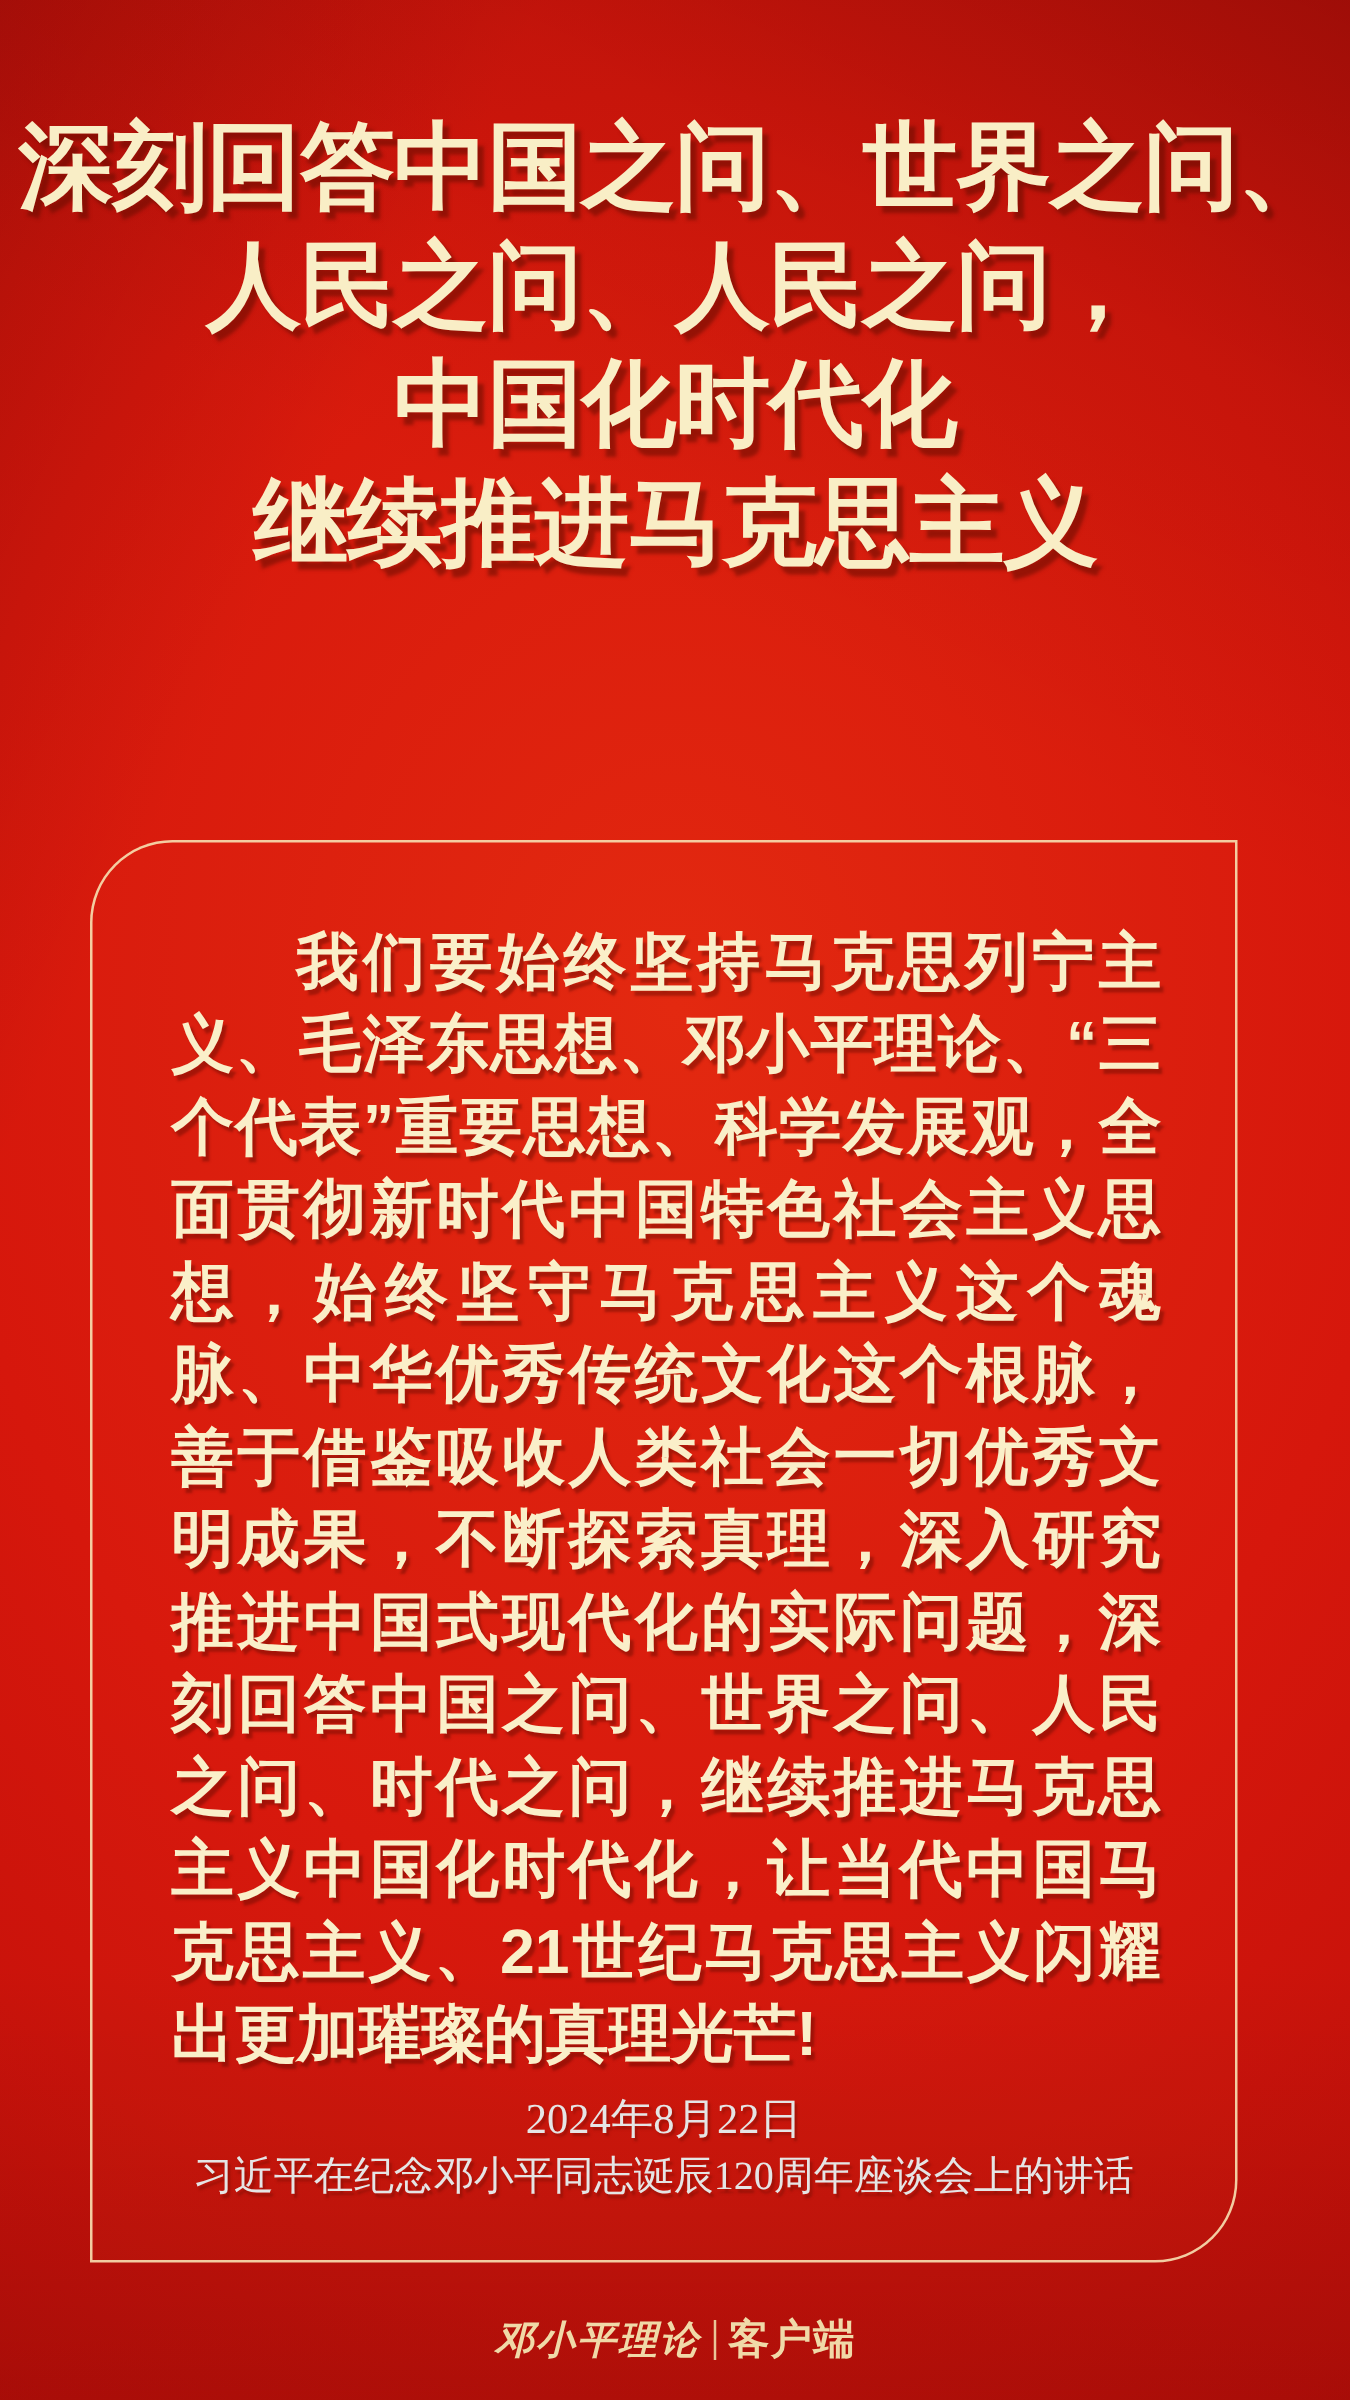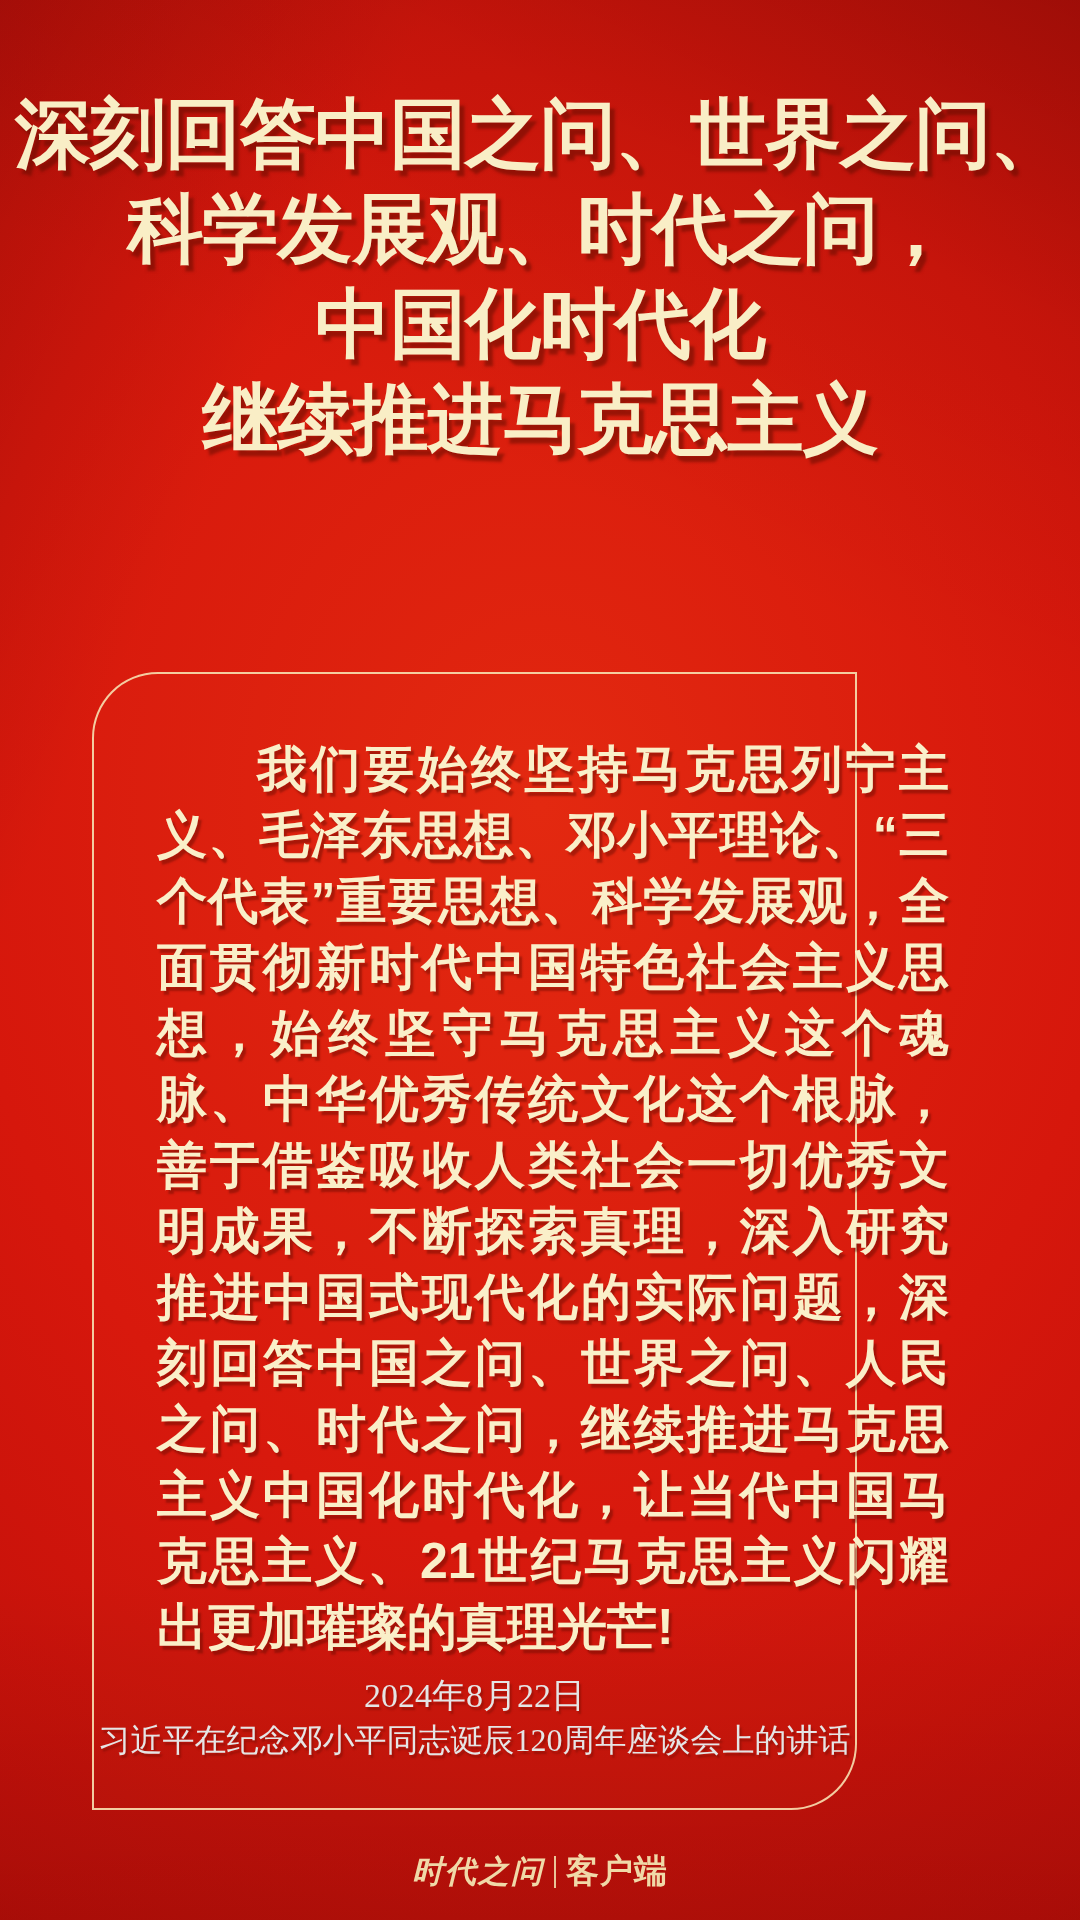--- a/index.html
+++ b/index.html
@@ -45,23 +45,23 @@
     font-size: 76px;
     line-height: 95px;
     font-weight: 900;
     letter-spacing: -1px;
     color: #f9eec6;
     text-shadow: 5px 6px 3px rgba(100,12,0,0.55);
   }
 
   .quote-card {
     position: absolute;
-    left: 92px;
+    left: 72px;
     top: 672px;
-    width: 765px;
+    width: 918px;
     height: 1138px;
     box-sizing: border-box;
     border: 2px solid rgba(246,215,170,0.95);
     border-radius: 66px 0 66px 0;
     background: rgba(255,80,40,0.05);
   }
 
   .quote-text {
     position: absolute;
     top: 62px;
@@ -126,30 +126,30 @@
     letter-spacing: 1px;
   }
 </style>
 </head>
 <body>
 
 <div class="bg"></div>
 
 <div class="title">
   <div>深刻回答中国之问、世界之问、</div>
-  <div>科学发展观、时代之问，</div>
+  <div>人民之问、人民之问，</div>
   <div>中国化时代化</div>
   <div>继续推进马克思主义</div>
 </div>
 
 <div class="quote-card">
   <div class="quote-text">我们要始终坚持马克思列宁主义、毛泽东思想、邓小平理论、“三个代表”重要思想、科学发展观，全面贯彻新时代中国特色社会主义思想，始终坚守马克思主义这个魂脉、中华优秀传统文化这个根脉，善于借鉴吸收人类社会一切优秀文明成果，不断探索真理，深入研究推进中国式现代化的实际问题，深刻回答中国之问、世界之问、人民之问、时代之问，继续推进马克思主义中国化时代化，让当代中国马克思主义、21世纪马克思主义闪耀出更加璀璨的真理光芒!</div>
   <div class="quote-meta">
     <div class="quote-date">2024年8月22日</div>
     <div class="quote-attribution">习近平在纪念邓小平同志诞辰120周年座谈会上的讲话</div>
   </div>
 </div>
 
 <div class="footer">
-  <span class="brand-script">时代之问</span>
+  <span class="brand-script">邓小平理论</span>
   <span class="brand-divider"></span>
   <span class="brand-product">客户端</span>
 </div>
 
 </body></html>

